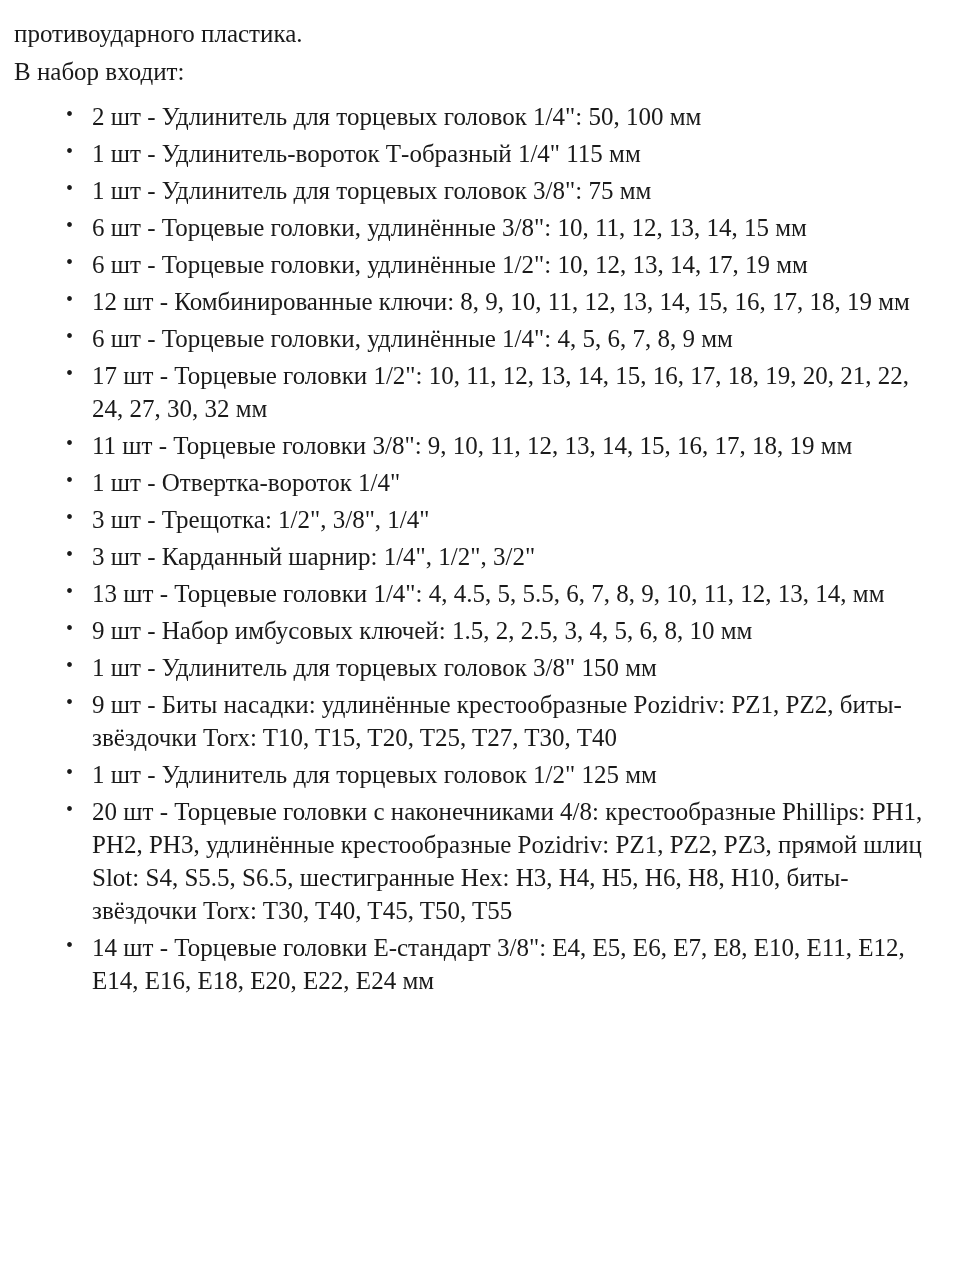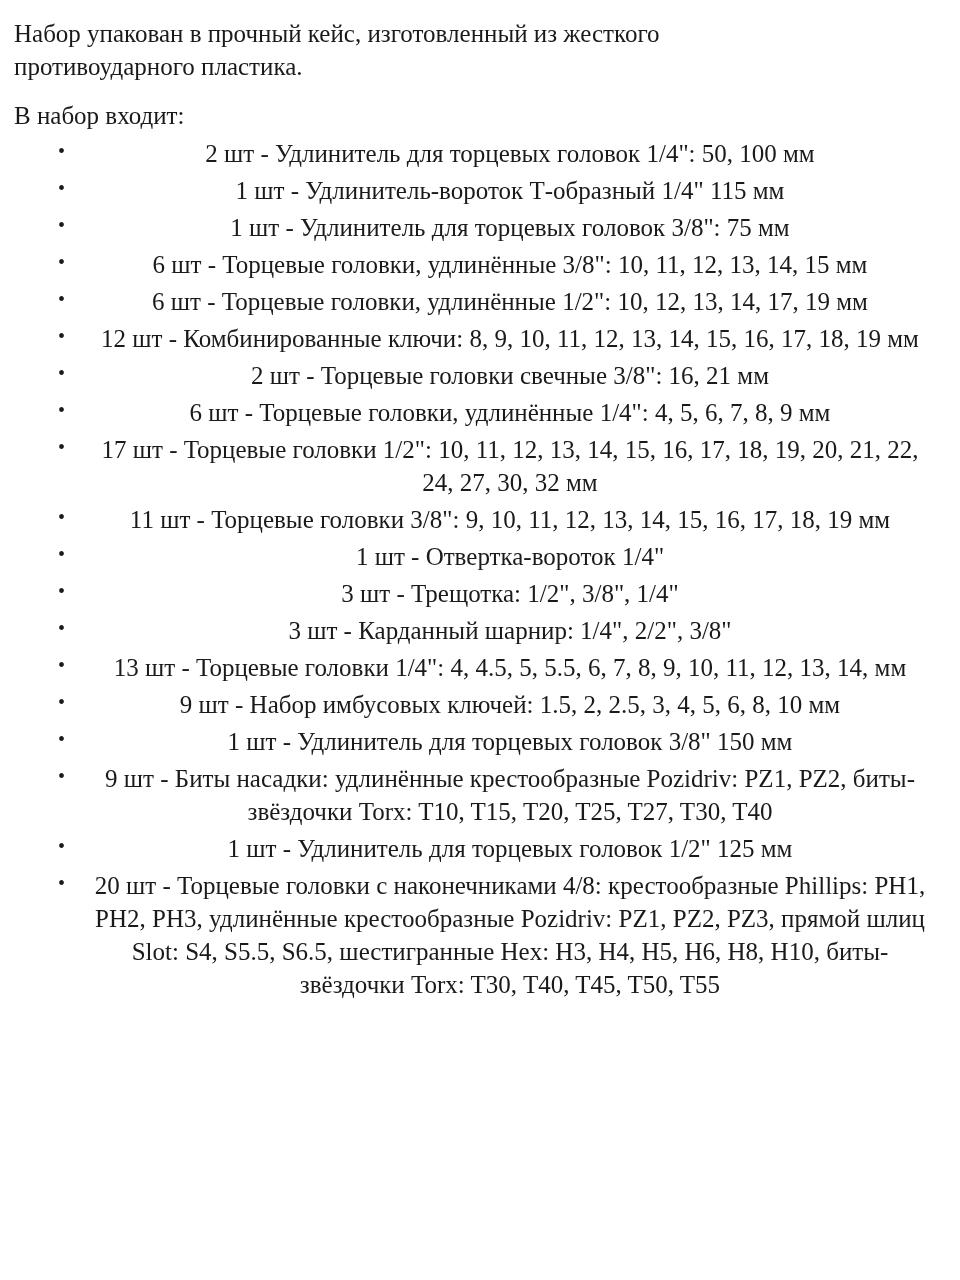--- a/index.html
+++ b/index.html
@@ -25,27 +25,26 @@
     line-height: 1.30;
     margin: 0 0 2px 0;
     padding: 0 10px 0 0;
   }
   .intro-line {
     display: block;
   }
   .lead {
     font-size: 25px;
     line-height: 1.30;
-    margin: 17px 0 4px 0;
+    margin: 5px 0 4px 0;
   }
   ul.items {
     list-style: none;
-    margin: 4px;
+    margin: 12px;
     padding: 0;
-    text-align: center;
   }
   ul.items > li {
     position: relative;
     font-size: 25px;
     line-height: 1.32;
     padding: 0 6px 0 66px;
     margin: 0 0 4px 0;
   }
   ul.items > li::before {
     content: "\2022";
@@ -56,41 +55,40 @@
     line-height: 1.45;
     color: #1a1a1a;
   }
 </style>
 </head>
 <body>
 
 <div class="page">
 
   <p class="intro">
-    <span class="intro-line">Набор упакован в прочный кейс, изготовленный из жесткого</span>
     <span class="intro-line">противоударного пластика.</span>
   </p>
 
   <p class="lead">В набор входит:</p>
 
   <ul class="items">
     <li>2 шт - Удлинитель для торцевых головок 1/4": 50, 100 мм</li>
     <li>1 шт - Удлинитель-вороток Т-образный 1/4" 115 мм</li>
     <li>1 шт - Удлинитель для торцевых головок 3/8": 75 мм</li>
     <li>6 шт - Торцевые головки, удлинённые 3/8": 10, 11, 12, 13, 14, 15 мм</li>
     <li>6 шт - Торцевые головки, удлинённые 1/2": 10, 12, 13, 14, 17, 19 мм</li>
     <li>12 шт - Комбинированные ключи: 8, 9, 10, 11, 12, 13, 14, 15, 16, 17, 18, 19 мм</li>
-    <li>2 шт - Торцевые головки свечные 3/8": 16, 21 мм</li>
     <li>6 шт - Торцевые головки, удлинённые 1/4": 4, 5, 6, 7, 8, 9 мм</li>
     <li>17 шт - Торцевые головки 1/2": 10, 11, 12, 13, 14, 15, 16, 17, 18, 19, 20, 21, 22, 24, 27, 30, 32 мм</li>
     <li>11 шт - Торцевые головки 3/8": 9, 10, 11, 12, 13, 14, 15, 16, 17, 18, 19 мм</li>
     <li>1 шт - Отвертка-вороток 1/4"</li>
     <li>3 шт - Трещотка: 1/2", 3/8", 1/4"</li>
-    <li>3 шт - Карданный шарнир: 1/4", 2/2", 3/8"</li>
+    <li>3 шт - Карданный шарнир: 1/4", 1/2", 3/2"</li>
     <li>13 шт - Торцевые головки 1/4": 4, 4.5, 5, 5.5, 6, 7, 8, 9, 10, 11, 12, 13, 14, мм</li>
     <li>9 шт - Набор имбусовых ключей: 1.5, 2, 2.5, 3, 4, 5, 6, 8, 10 мм</li>
     <li>1 шт - Удлинитель для торцевых головок 3/8" 150 мм</li>
     <li>9 шт - Биты насадки: удлинённые крестообразные Pozidriv: PZ1, PZ2, биты-звёздочки Torx: T10, T15, T20, T25, T27, T30, T40</li>
     <li>1 шт - Удлинитель для торцевых головок 1/2" 125 мм</li>
     <li>20 шт - Торцевые головки с наконечниками 4/8: крестообразные Phillips: PH1, PH2, PH3, удлинённые крестообразные Pozidriv: PZ1, PZ2, PZ3, прямой шлиц Slot: S4, S5.5, S6.5, шестигранные Hex: H3, H4, H5, H6, H8, H10, биты-звёздочки Torx: T30, T40, T45, T50, T55</li>
+    <li>14 шт - Торцевые головки Е-стандарт 3/8": Е4, Е5, Е6, Е7, Е8, Е10, Е11, Е12, Е14, Е16, Е18, Е20, Е22, Е24 мм</li>
   </ul>
 
 </div>
 
 </body></html>

